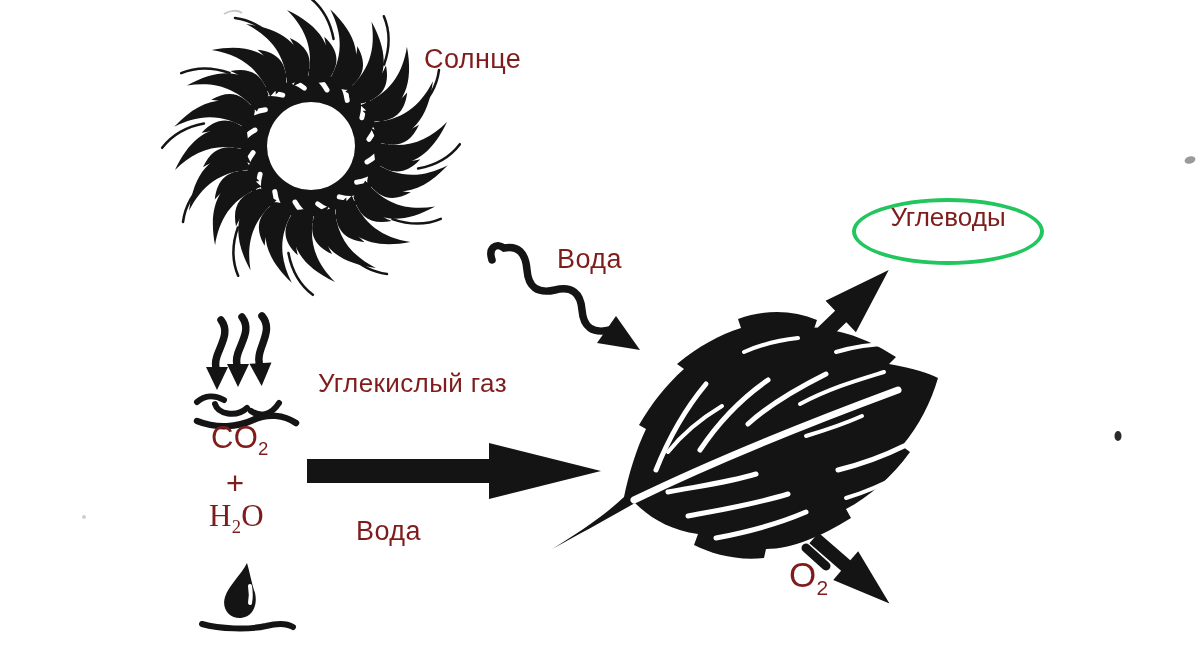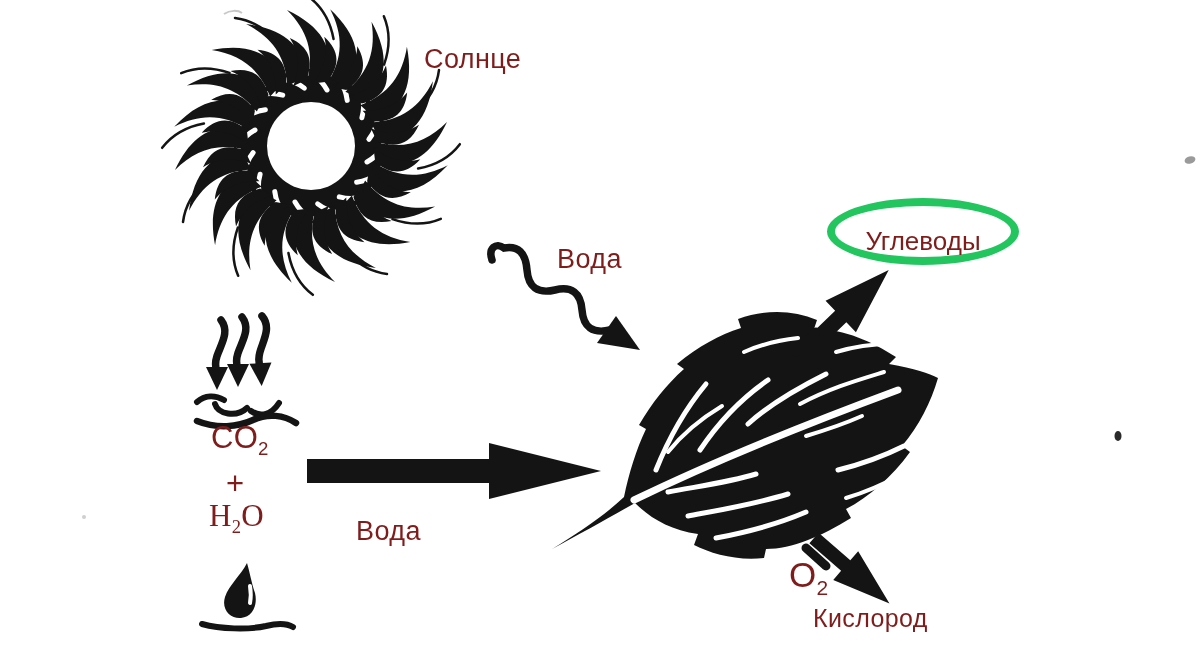--- a/index.html
+++ b/index.html
@@ -14,23 +14,23 @@
   .lbl-sun{left:424px;top:44px;font-size:27px;}
   .lbl-photon{left:557px;top:244px;font-size:27px;}
   .lbl-co2gas{left:318px;top:368px;font-size:26px;}
   .lbl-voda{left:318px;top:516px;font-size:27px;margin-left:38px;}
   .lbl-kislorod{left:813px;top:604px;font-size:25px;}
   .f-co2{left:211px;top:420px;font-size:31px;}
   .f-plus{left:226px;top:466px;font-size:31px;}
   .f-h2o{left:209px;top:498px;font-size:31px;font-family:Liberation Serif, serif;}
   .f-o2{left:789px;top:555px;font-size:35px;}
   .oval{
-    position:absolute;left:827px;top:198px;width:192px;height:67px;
-    border:8px solid #22c55e;border-radius:50%;
-    display:flex;align-items:flex-end;justify-content:center;
+    position:absolute;left:852px;top:198px;width:192px;height:67px;
+    border:4px solid #22c55e;border-radius:50%;
+    display:flex;align-items:flex-start;justify-content:center;
     font-size:26px;background:#ffffff;box-sizing:border-box;
   }
 </style>
 </head>
 <body>
 
 <div class="canvas">
 
   <svg class="art" width="1200" height="653" viewBox="0 0 1200 653">
     <defs>
@@ -198,22 +198,22 @@
     <g>
       <ellipse cx="1118" cy="436" rx="3.5" ry="5" fill="#2a2a2a"></ellipse>
       <ellipse cx="1190" cy="160" rx="5.5" ry="3.5" fill="#9a9a9a" transform="rotate(-15 1190 160)"></ellipse>
       <path d="M224,14 C230,10 238,10 242,13" stroke="#c8c8c8" stroke-width="2" fill="none"></path>
       <circle cx="84" cy="517" r="2" fill="#cfcfcf"></circle>
     </g>
   </svg>
 
   <div class="label lbl-sun">Солнце</div>
   <div class="label lbl-photon">Вода</div>
+  <div class="label lbl-co2gas">Углекислый газ</div>
   <div class="label lbl-voda">Вода</div>
-  <div class="label lbl-kislorod">Кислород</div>
 
   <div class="oval">
     <span>Углеводы</span>
   </div>
 
   <div class="formula f-co2"><span>CO</span><sub>2</sub></div>
   <div class="formula f-plus">+</div>
   <div class="formula f-h2o"><span>H</span><sub>2</sub><span>O</span></div>
   <div class="formula f-o2"><span>O</span><sub>2</sub></div>
 

